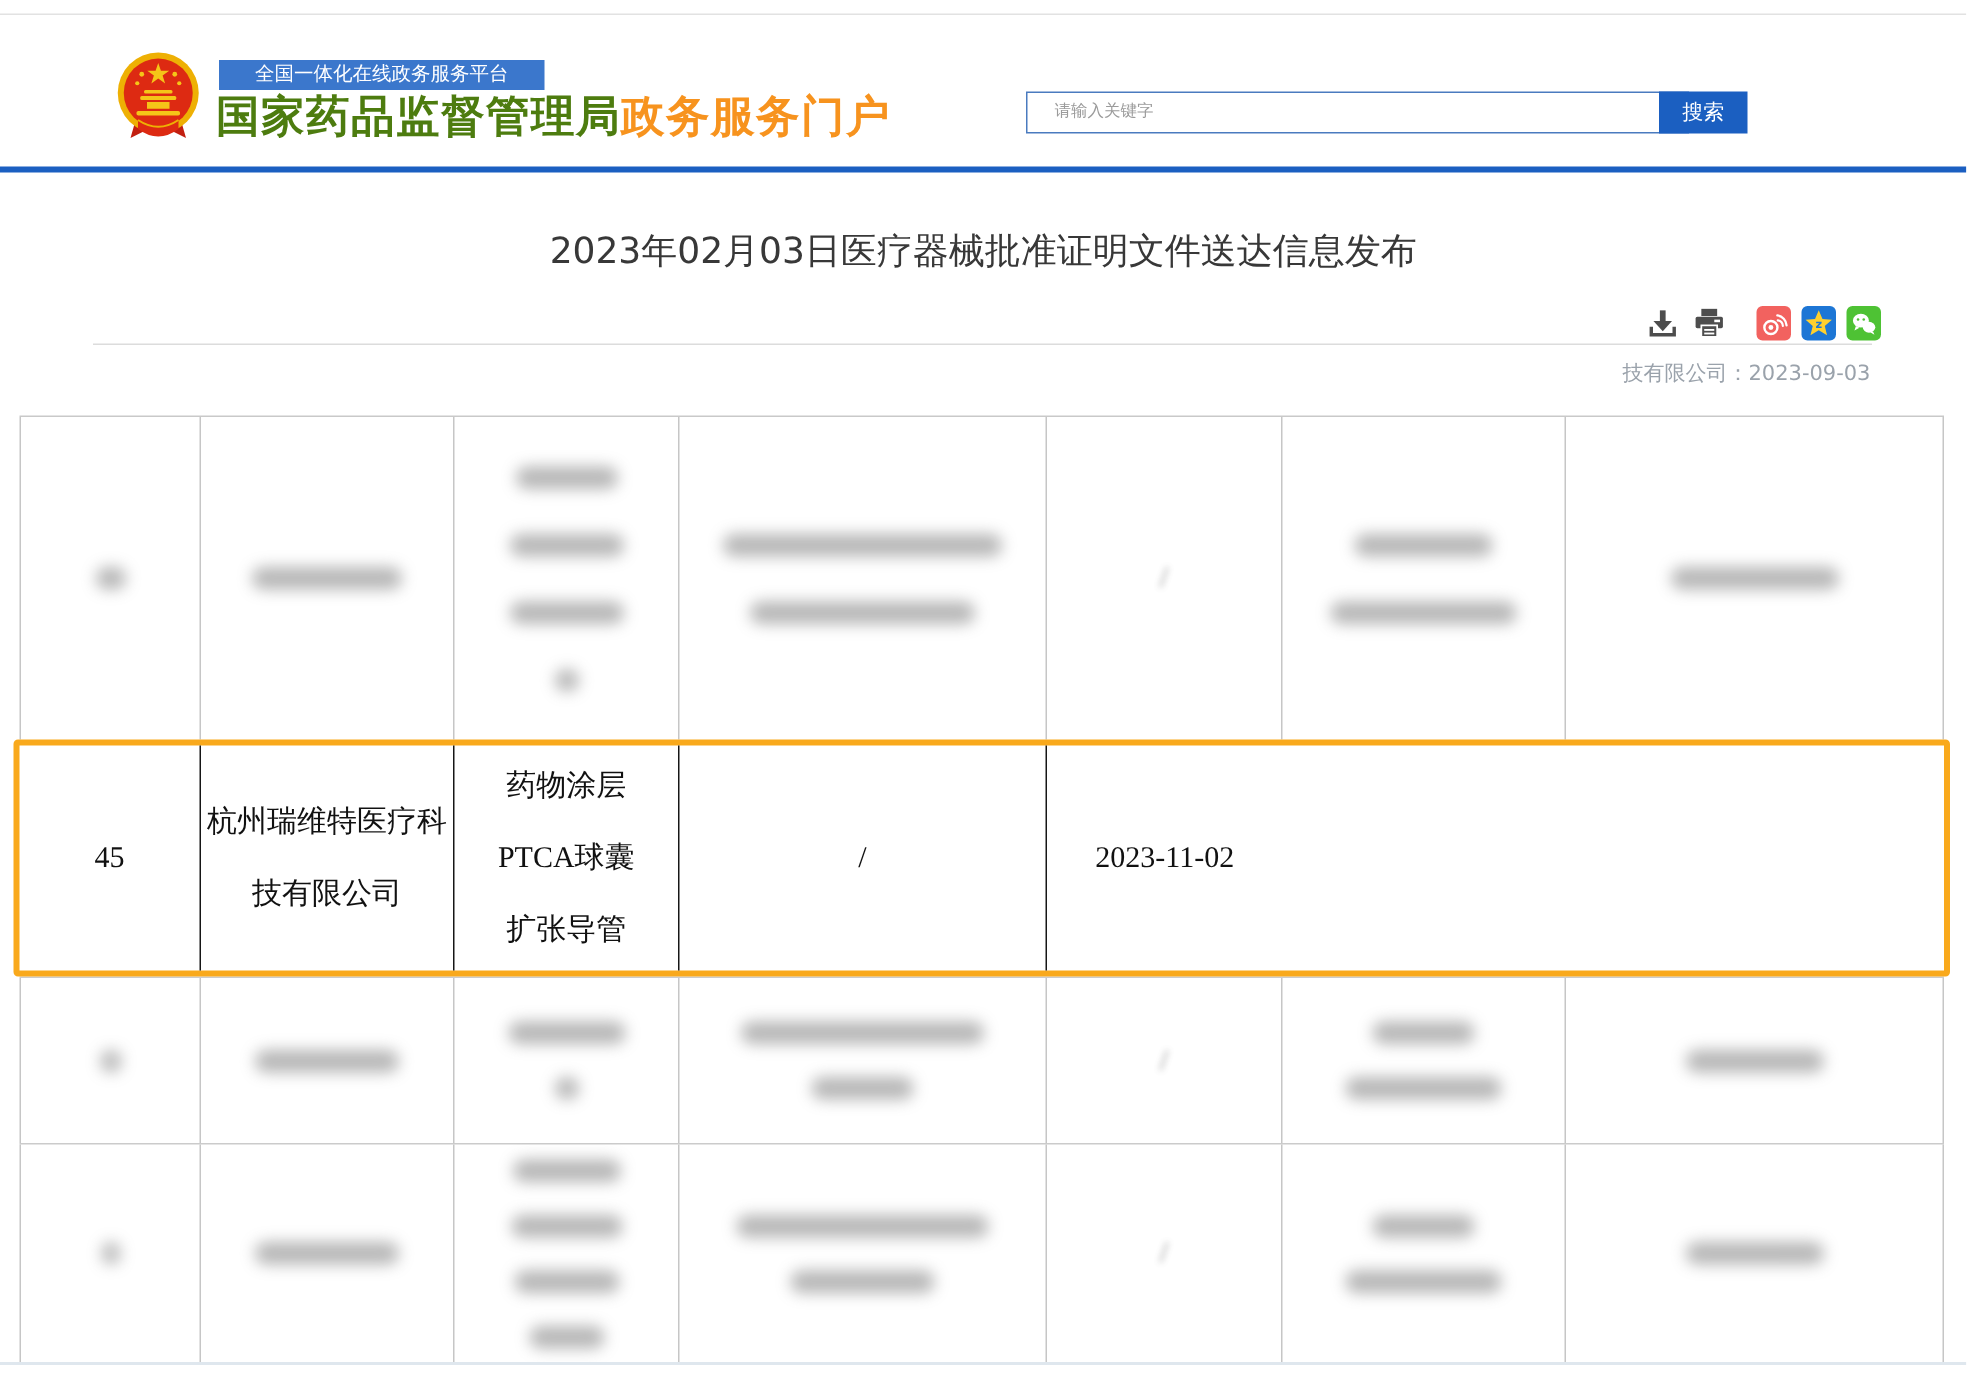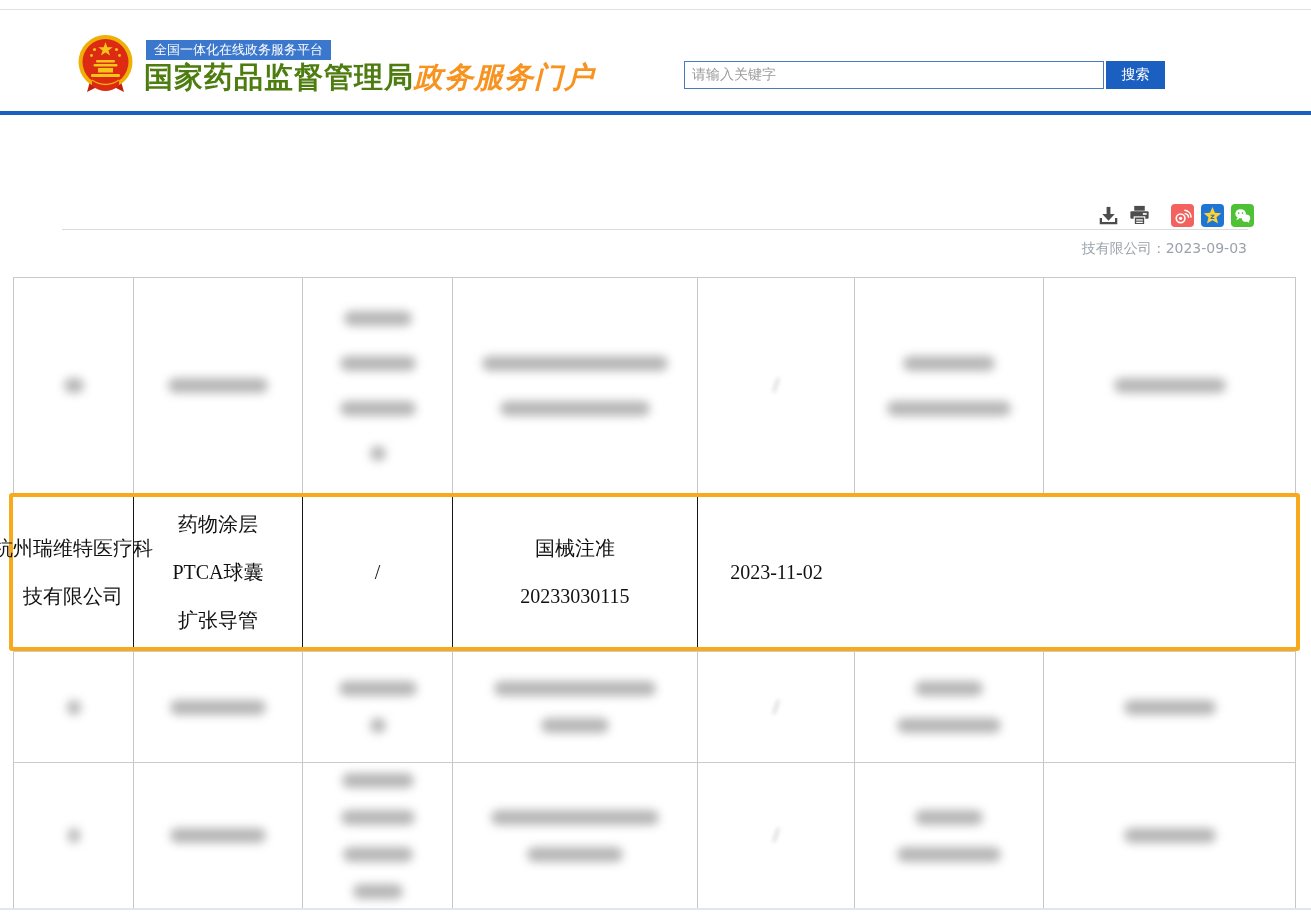--- a/index.html
+++ b/index.html
@@ -5,28 +5,28 @@
   * { margin:0; padding:0; box-sizing:content-box; }
   body { background:#fff; font-family:"DejaVu Sans","Liberation Sans",sans-serif; }
   .page { position:relative; width:1311px; height:917px; background:#fff; overflow:hidden; }
 
   .topline { position:absolute; left:0; top:9px; width:1311px; height:1px; background:#e2e2e2; }
   .bottomline { position:absolute; left:0; top:908px; width:1311px; height:2px; background:#dfe7ee; }
 
   
   .emblem { position:absolute; left:77px; top:34px; width:57px; height:64px; }
   .badge { position:absolute; left:146px; top:40px; background:#3b77cc; color:#fff;
-           font-size:13px; line-height:16px; padding:2px 8px; }
+           font-size:13px; line-height:16px; padding:2px 24px; }
   .brand { position:absolute; left:144px; top:58px; font-size:29px; font-weight:700;
            letter-spacing:1px; white-space:nowrap; }
   .brand .agency { color:#4d7c0f; }
-  .brand .portal { color:#f7931e;font-style:italic; }
+  .brand .portal { color:#f7931e; }
   .search-input { position:absolute; left:684px; top:61px; width:404px; height:26px;
-           border:1px solid #4a7bbf; font-size:14px; padding:0 7px; color:#444; outline:none;
-           font-family:Liberation Serif, serif; }
+           border:1px solid #4a7bbf; font-size:11px; padding:0 18px; color:#444; outline:none;
+           font-family:Liberation Mono, monospace; }
   .search-input::placeholder { color:#9b9b9b; }
   .search-btn { position:absolute; left:1106px; top:61px; width:59px; height:28px;
            background:#1b5fc1; color:#fff; border:none; font-size:14px; cursor:pointer;
            font-family:"DejaVu Sans","Liberation Sans",sans-serif; }
   .bluerule { position:absolute; left:0; top:111px; width:1311px; height:4px; background:#1b5fc1; }
 
   
   .page-title { position:absolute; left:0; top:151px; width:1311px; text-align:center;
            font-size:24px; font-weight:500; color:#383838; }
   .toolbar { position:absolute; left:1096px; top:202px; height:26px; display:flex;
@@ -93,20 +93,21 @@
 
   <div class="brand">
     <span class="agency">国家药品监督管理局</span><span class="portal">政务服务门户</span>
   </div>
 
   <input class="search-input" type="text" placeholder="请输入关键字" style="">
   <button class="search-btn">搜索</button>
 
   <div class="bluerule"></div>
 
+  <div class="page-title">2023年02月03日医疗器械批准证明文件送达信息发布</div>
 
   <div class="toolbar">
     <span class="icon-btn">
       <svg width="21" height="21" viewBox="0 0 22 22">
         <rect x="9" y="2" width="4" height="8" fill="#4d4d4d"></rect>
         <polygon points="4.5,9.5 17.5,9.5 11,16.5" fill="#4d4d4d"></polygon>
         <path d="M3 13.5 V19 H19 V13.5" fill="none" stroke="#4d4d4d" stroke-width="2.4"></path>
       </svg>
     </span>
     <span class="icon-btn">
@@ -177,34 +178,33 @@
           <div class="blob" style="width: 92px;"></div>
           <div class="blob" style="width: 124px;"></div>
         </div>
         <div class="cell blobs" style="display: flex;">
           <div class="blob" style="width: 112px;"></div>
         </div>
       </div>
 
     <div class="grid hl-row">
       <div class="hl-cell">
+        <span class="ln">45</span>
+      </div>
+      <div class="hl-cell">
         <span class="ln">杭州瑞维特医疗科</span>
         <span class="ln">技有限公司</span>
       </div>
       <div class="hl-cell">
         <span class="ln">药物涂层</span>
         <span class="ln">PTCA球囊</span>
         <span class="ln">扩张导管</span>
       </div>
       <div class="hl-cell">
         <span class="ln">/</span>
-      </div>
-      <div class="hl-cell">
-        <span class="ln">国械注准</span>
-        <span class="ln">20233030115</span>
       </div>
       <div class="hl-cell">
         <span class="ln">2023-11-02</span>
       </div>
     </div>
 
     <div class="grid blur-row" data-row="1" style="height: 110px;">
         <div class="cell blobs" style="display: flex;">
           <div class="blob" style="width: 14px;"></div>
         </div>

